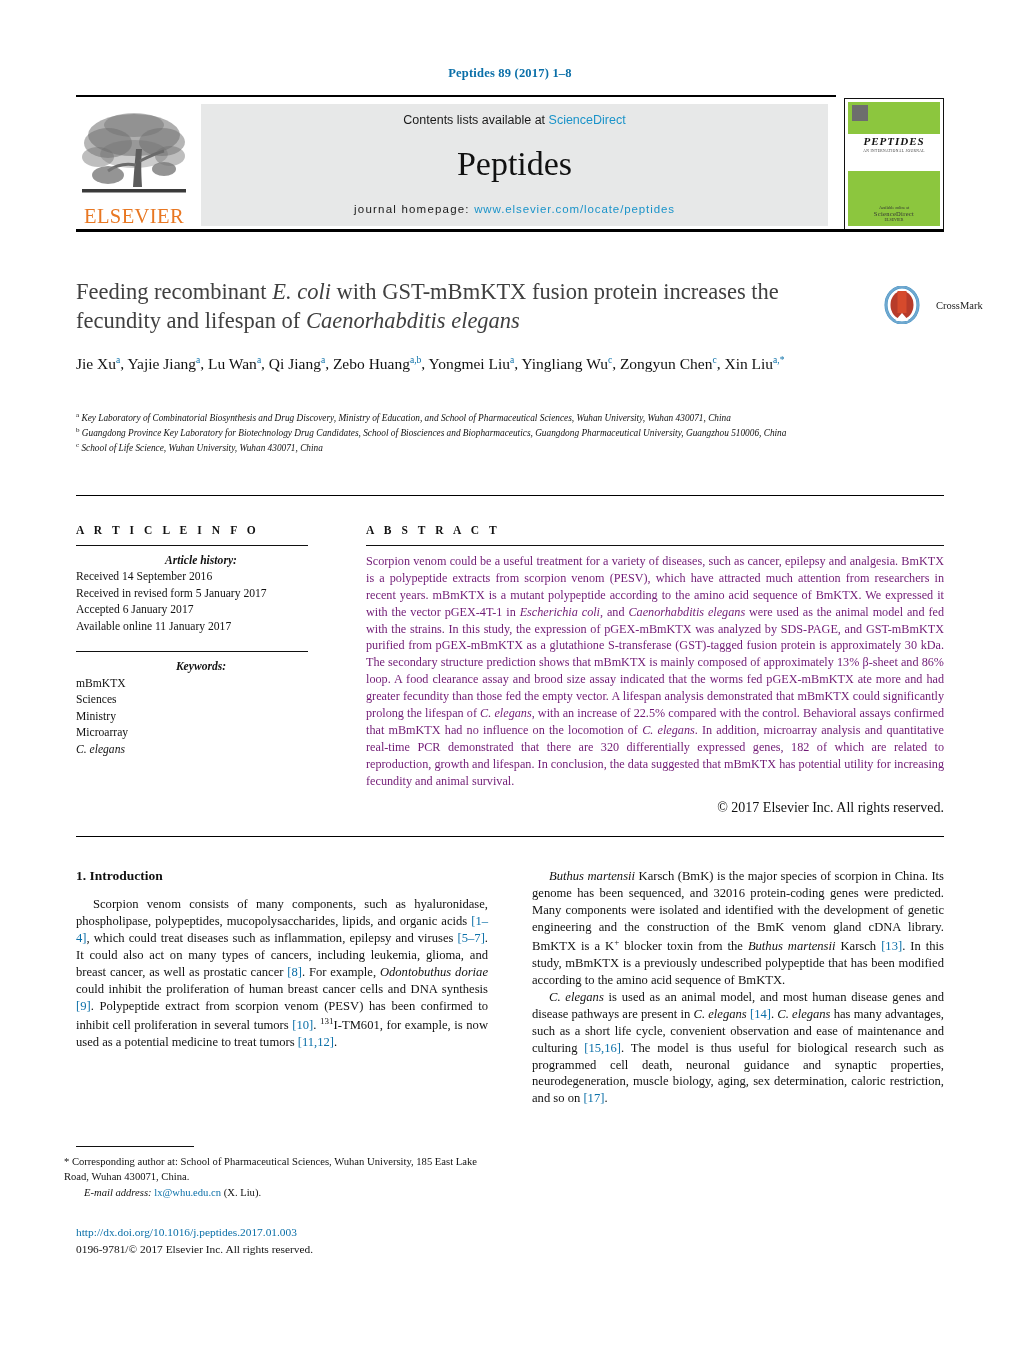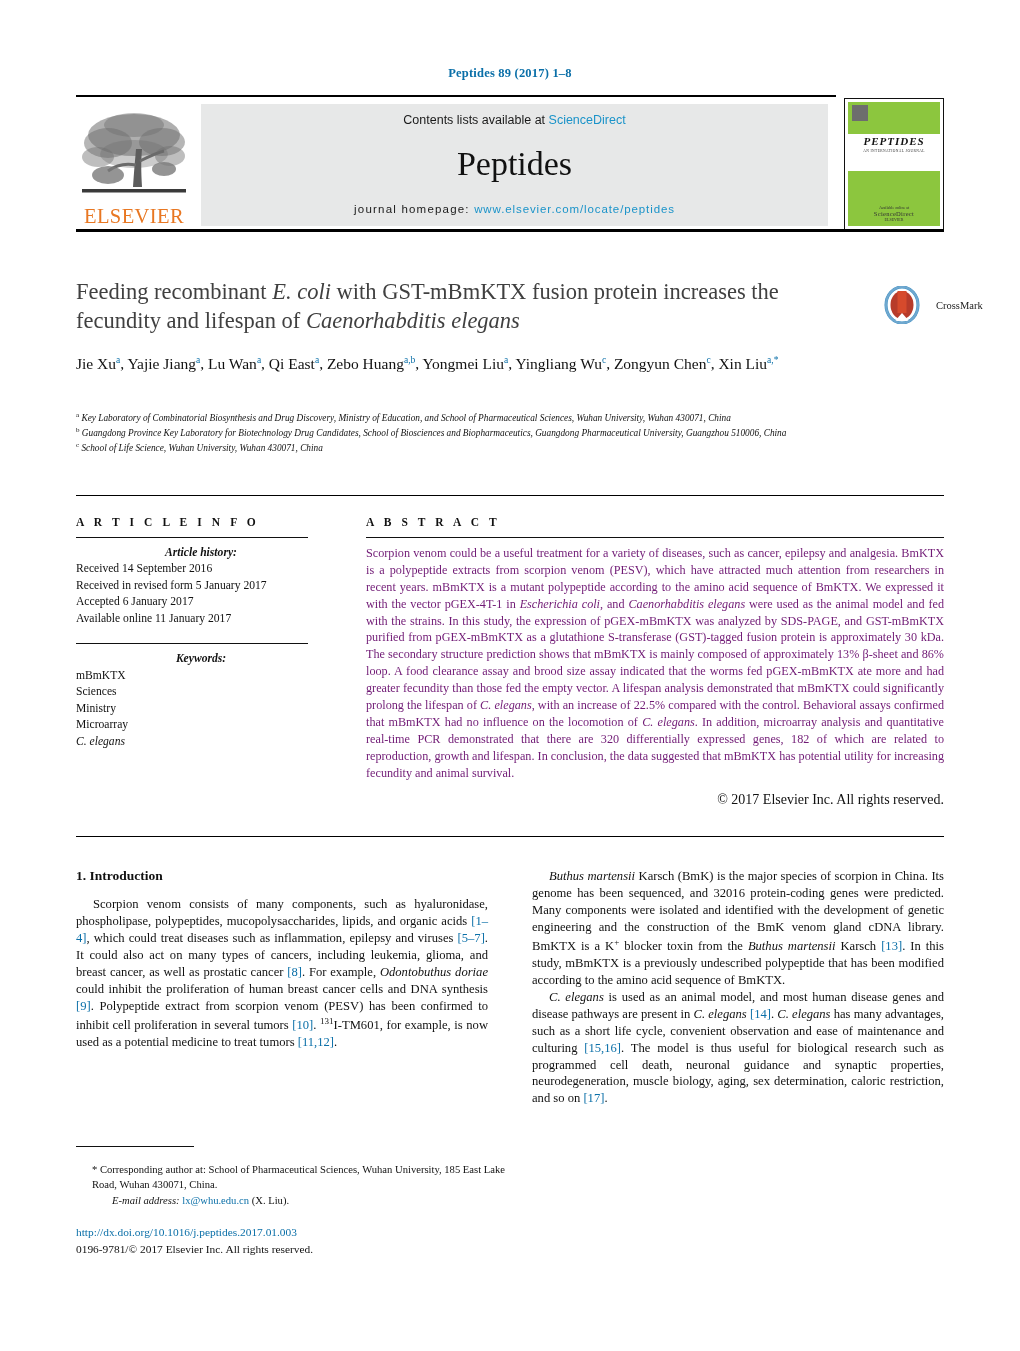--- a/index.html
+++ b/index.html
@@ -121,21 +121,21 @@
   }
 
   
   .infoabs { position:absolute; left:76px; top:516px; width:868px; }
   .col-info { position:absolute; left:0; top:0; width:250px; }
   .col-abs  { position:absolute; left:290px; top:0; width:578px; }
 
   .sect-head {
     font-family:"Liberation Serif", serif;
     font-weight:bold; font-size:11.5px; letter-spacing:3.6px; color:#111;
-    margin:0 0 9px 0;
+    margin:8px 0 9px 0;
   }
   .thin-rule { width:100%; height:1px; background:#111; margin-bottom:7px; }
   .thin-rule.short { width:232px; }
 
   .info-group { font-family:"Liberation Serif", serif; font-size:11.6px; line-height:1.42; color:#111; }
   .info-group .lbl { font-style:italic; font-weight:bold;text-align:center; }
   .info-group div { white-space:nowrap; }
   .kw-rule { width:232px; height:1px; background:#111; margin:16px 0 7px 0; }
 
   .abs-text {
@@ -171,22 +171,22 @@
     text-indent:17px;
   }
   p.body-p + p.body-p { margin-top:0; }
   p.body-p i { font-style:italic; }
   .ref { color:#0a6fa8; }
   .supnum { font-size:9px; vertical-align:super; }
 
   
   .fn-rule { position:absolute; left:76px; top:1146px; width:118px; height:1.2px; background:#111; }
   .footnote {
-    position:absolute; left:92px; top:1154px; width:430px;
-    font-family:"Liberation Serif", serif; font-size:10.6px; line-height:1.45; color:#111;margin-top:8px;
+    position:absolute; left:64px; top:1154px; width:430px;
+    font-family:"Liberation Serif", serif; font-size:10.6px; line-height:1.45; color:#111;
   }
   .footnote .em { font-style:italic; }
   .footnote a, .link { color:#0a6fa8; text-decoration:none; }
   .footnote .indent { padding-left:20px; }
 
   .doi-block {
     position:absolute; left:76px; top:1224px; width:460px;
     font-family:"Liberation Serif", serif; font-size:11.4px; line-height:1.45; color:#111;
   }
   .doi-block .doi { color:#0a6fa8; }
@@ -250,21 +250,21 @@
     </div>
 
     <div class="masthead-rule-bot"></div>
   </div>
 
   <div class="titleblock">
     <h1 class="paper-title">
       <span>Feeding recombinant </span><i>E. coli</i><span> with GST-mBmKTX fusion protein</span>
       <span>increases the fecundity and lifespan of </span><i>Caenorhabditis elegans</i>
     </h1>
-    <div class="authors" id="authors"><span>Jie Xu</span><sup>a</sup>, <span>Yajie Jiang</span><sup>a</sup>, <span>Lu Wan</span><sup>a</sup>, <span>Qi East</span><sup>a</sup>, <span>Zebo Huang</span><sup>a,b</sup>, <span>Yongmei Liu</span><sup>a</sup>, <span>Yingliang Wu</span><sup>c</sup>, <span>Zongyun Chen</span><sup>c</sup>, <span>Xin Liu</span><sup>a,*</sup></div>
+    <div class="authors" id="authors"><span>Jie Xu</span><sup>a</sup>, <span>Yajie Jiang</span><sup>a</sup>, <span>Lu Wan</span><sup>a</sup>, <span>Qi Jiang</span><sup>a</sup>, <span>Zebo Huang</span><sup>a,b</sup>, <span>Yongmei Liu</span><sup>a</sup>, <span>Yingliang Wu</span><sup>c</sup>, <span>Zongyun Chen</span><sup>c</sup>, <span>Xin Liu</span><sup>a,*</sup></div>
   </div>
 
   <div class="crossmark">
     <svg class="cm-badge" viewBox="0 0 36 38">
       <ellipse cx="18" cy="19" rx="16" ry="18" fill="#ffffff" stroke="#3d8fc4" stroke-width="3"></ellipse>
       <ellipse cx="18" cy="19" rx="11.5" ry="14" fill="#b73b2a"></ellipse>
       <rect x="13.5" y="5" width="9" height="22" fill="#d64a2c"></rect>
       <path d="M18 27 L11 35 L25 35 Z" fill="#ffffff"></path>
       <ellipse cx="18" cy="19" rx="16" ry="18" fill="none" stroke="#6fa8cf" stroke-width="2.2"></ellipse>
     </svg>

